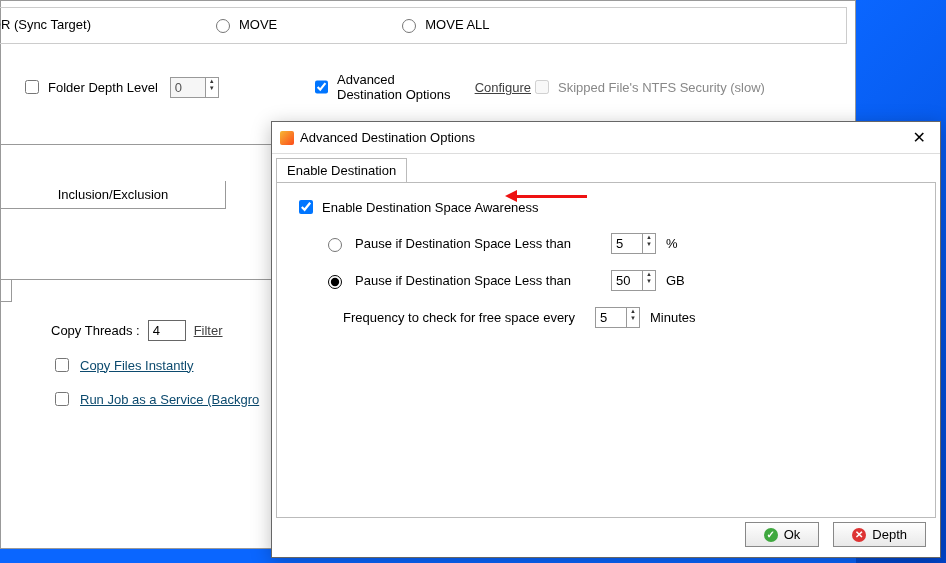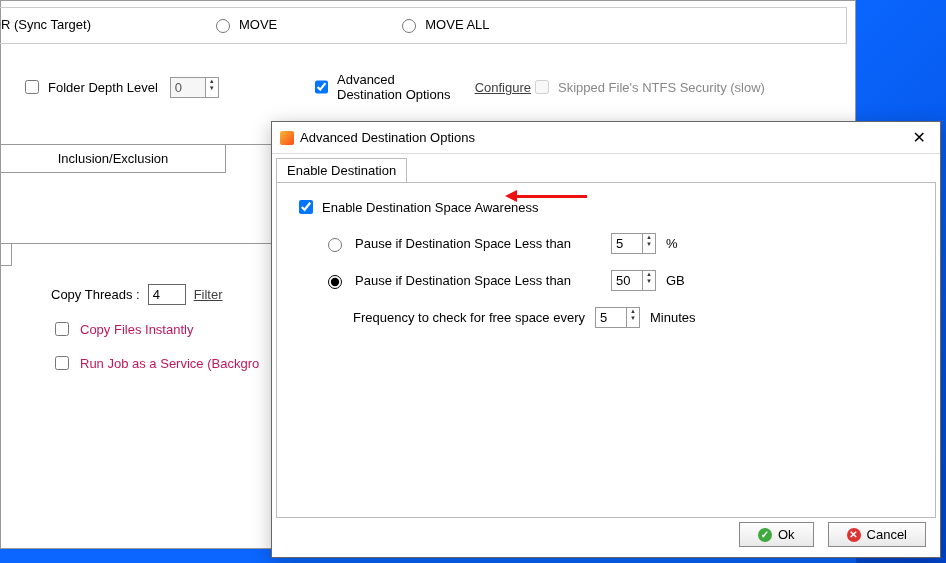--- a/index.html
+++ b/index.html
@@ -13,26 +13,26 @@
 input[type=checkbox] { width: 14px; height: 14px; }
 .options-grid { margin: 28px 8px 0 20px; display: grid; grid-template-columns: 290px 220px auto; row-gap: 12px; align-items: center; }
 .chk { display: flex; align-items: center; gap: 6px; }
 .chk.disabled { color: #888; }
 .spin { display: inline-flex; border: 1px solid #999; }
 .spin input { border: none; width: 34px; padding: 2px 4px; outline: none; background: #f6f6f6; }
 .spin .spinbtns { display: flex; flex-direction: column; border-left: 1px solid #999; }
 .spin .spinbtns span { font-size: 6px; line-height: 7px; padding: 0 3px; cursor: pointer; color: #333; }
 .link { color: #404040; text-decoration: underline; cursor: pointer; }
 .divider { border-top: 1px solid #999; margin-top: 18px; }
-.tab-incl { border: 1px solid #999; border-top: none; padding: 6px 0; text-align: center; width: 226px; margin-left: -1px; background: #fff; }
+.tab-incl { border: 1px solid #999; border-top: none; padding: 6px 0; text-align: center; width: 226px; margin-left: -1px; background: #fff; margin-top: 36px; }
 .divider2 { border-top: 1px solid #999; margin-top: 70px; }
 .lower { margin: 18px 0 0 50px; }
 .lower .row { display: flex; align-items: center; gap: 8px; margin-bottom: 14px; }
 .lower input[type=text] { width: 38px; border: 1px solid #666; padding: 2px 4px; }
-.lower .linklabel { color: #be185d; }
+.lower .linklabel { color: #0c4a6e; text-decoration: underline; }
 .dialog { position: absolute; left: 271px; top: 121px; width: 670px; height: 437px; background: #fff; border: 1px solid #666; box-shadow: 0 4px 18px rgba(0,0,0,.25); }
 .dlg-title { display: flex; align-items: center; padding: 6px 8px; border-bottom: 1px solid #ddd; }
 .dlg-title .ico { width: 14px; height: 14px; margin-right: 6px; display: inline-block; border-radius: 2px; background: linear-gradient(135deg,#f7b733,#fc4a1a); }
 .dlg-title .close { margin-left: auto; font-size: 16px; cursor: pointer; padding: 0 6px; }
 .dlg-tabs { display: flex; padding: 4px 4px 0 4px; }
 .dlg-tab { border: 1px solid #bbb; border-bottom: none; padding: 4px 10px; background: #fff; }
 .dlg-body { border: 1px solid #bbb; margin: 0 4px; padding: 14px 18px 0 18px; height: 336px; }
 .dlg-body .chk { margin-bottom: 16px; }
 .opt-row { display: flex; align-items: center; gap: 10px; margin: 0 0 16px 28px; }
 .opt-row .spin input { background: #fff; width: 30px; }
@@ -160,40 +160,40 @@
         <input value="50" style="">
         <span class="spinbtns">
             <span>▲</span>
             <span>▼</span>
           </span>
       </span>
       <span>GB</span>
     </div>
 
     <div class="opt-row" style="margin-left:48px;">
-      <span style="width:242px;text-align:right;">Frequency to check for free space every</span>
+      <span style="width:242px;">Frequency to check for free space every</span>
       <span class="spin">
         <input value="5" style="">
         <span class="spinbtns">
             <span>▲</span>
             <span>▼</span>
           </span>
       </span>
       <span>Minutes</span>
     </div>
   </div>
 
   <div class="dlg-buttons">
     <div class="btn">
       <span class="bi ok">✓</span>
       <span>Ok</span>
     </div>
     <div class="btn">
       <span class="bi cancel">✕</span>
-      <span>Cancel</span>
+      <span>Depth</span>
     </div>
   </div>
 </div>
 
 <div class="arrow-annot">
   <span class="head"></span>
   <span class="dash"></span>
     <span class="dash"></span>
     <span class="dash"></span>
   <span class="dash"></span>

